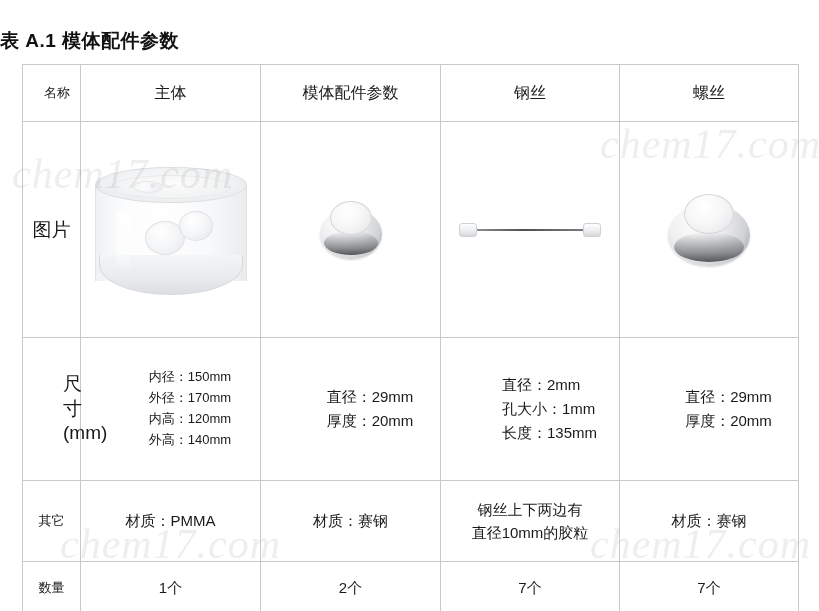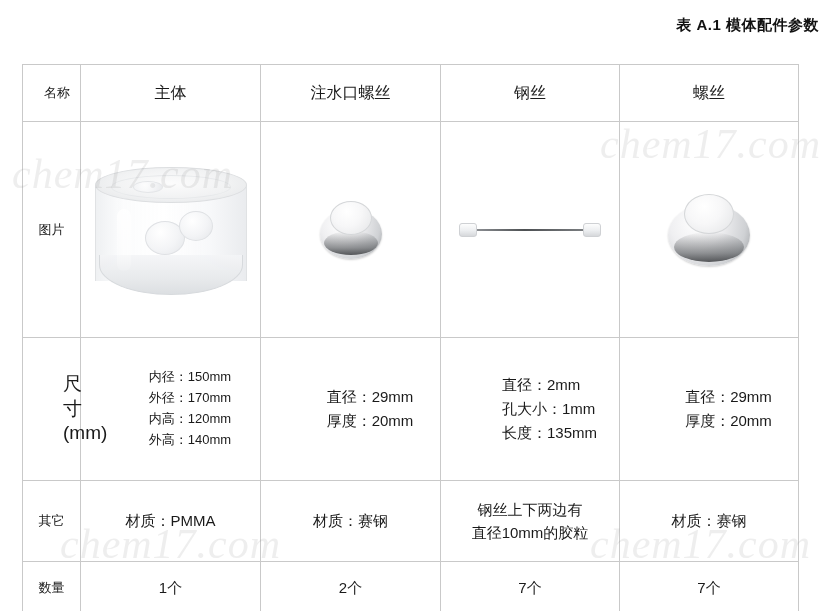--- a/index.html
+++ b/index.html
@@ -11,25 +11,25 @@
     height: 611px;
     background: #ffffff;
     font-family: "Liberation Sans", "DejaVu Sans", sans-serif;
     color: #1a1a1a;
     overflow: hidden;
     position: relative;
   }
 
   
   .doc-title {
-    text-align: right;
-    font-size: 15px;
+    text-align: left;
+    font-size: 19px;
     font-weight: bold;
     letter-spacing: 0.5px;
-    padding-top: 16px;
+    padding-top: 28px;
     padding-bottom: 14px;
     color: #111;
   }
 
   
   .table-wrap {
     position: absolute;
     left: 22px;
     top: 64px;
     width: 776px;
@@ -65,21 +65,21 @@
   tr.head td.colhead {
     font-weight: normal;
     font-size: 16px;
   }
 
   
   tr.pics td {
     height: 213px;
   }
   td.rowlabel {
-    font-size: 13px;
+    font-size: 19px;
     color: #222;
   }
   .pic-cell {
     position: relative;
     height: 213px;
   }
   .pic-inner {
     position: absolute;
     left: 0; right: 0; top: 0; bottom: 0;
     display: flex;
@@ -281,21 +281,21 @@
         <col class="c1">
         <col class="c2">
         <col class="c3">
         <col class="c4">
     </colgroup>
     <tbody>
 
       <tr class="head">
         <td class="rowlabel">名称</td>
         <td class="colhead">主体</td>
-        <td class="colhead">注水口螺丝</td>
+        <td class="colhead">模体配件参数</td>
         <td class="colhead">钢丝</td>
         <td class="colhead">螺丝</td>
       </tr>
 
       <tr class="pics">
         <td class="rowlabel">图片</td>
 
         <td class="pic-cell">
           <div class="pic-inner">
             <div class="bowl">

